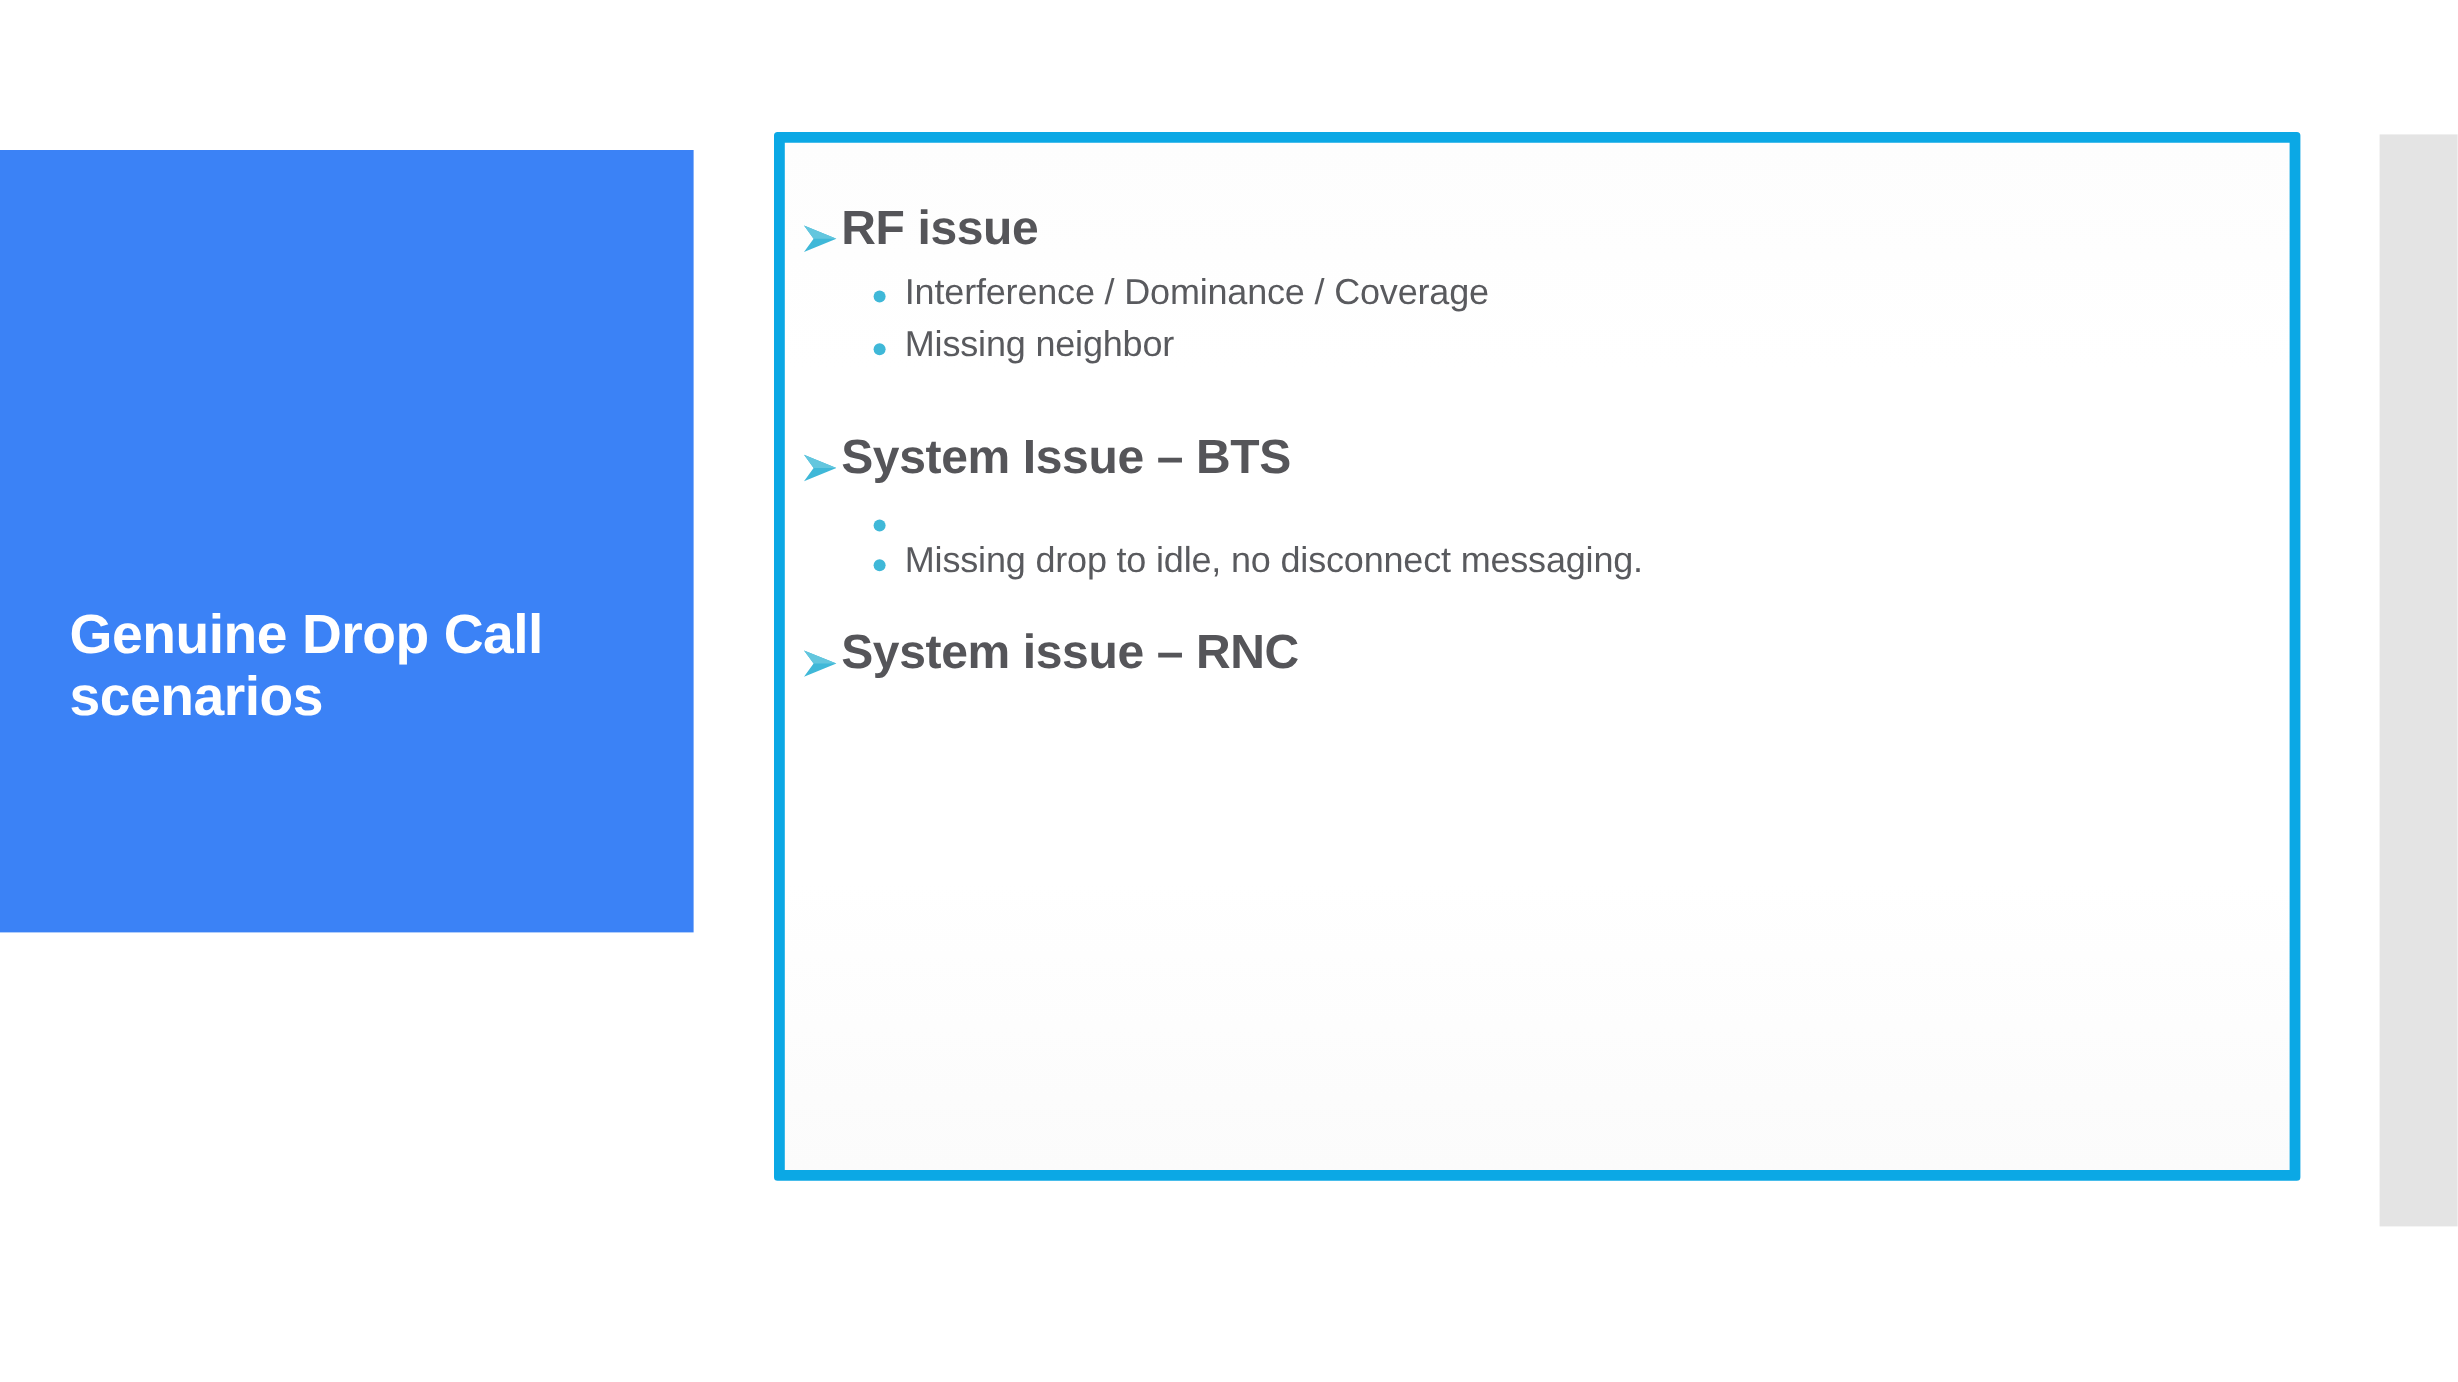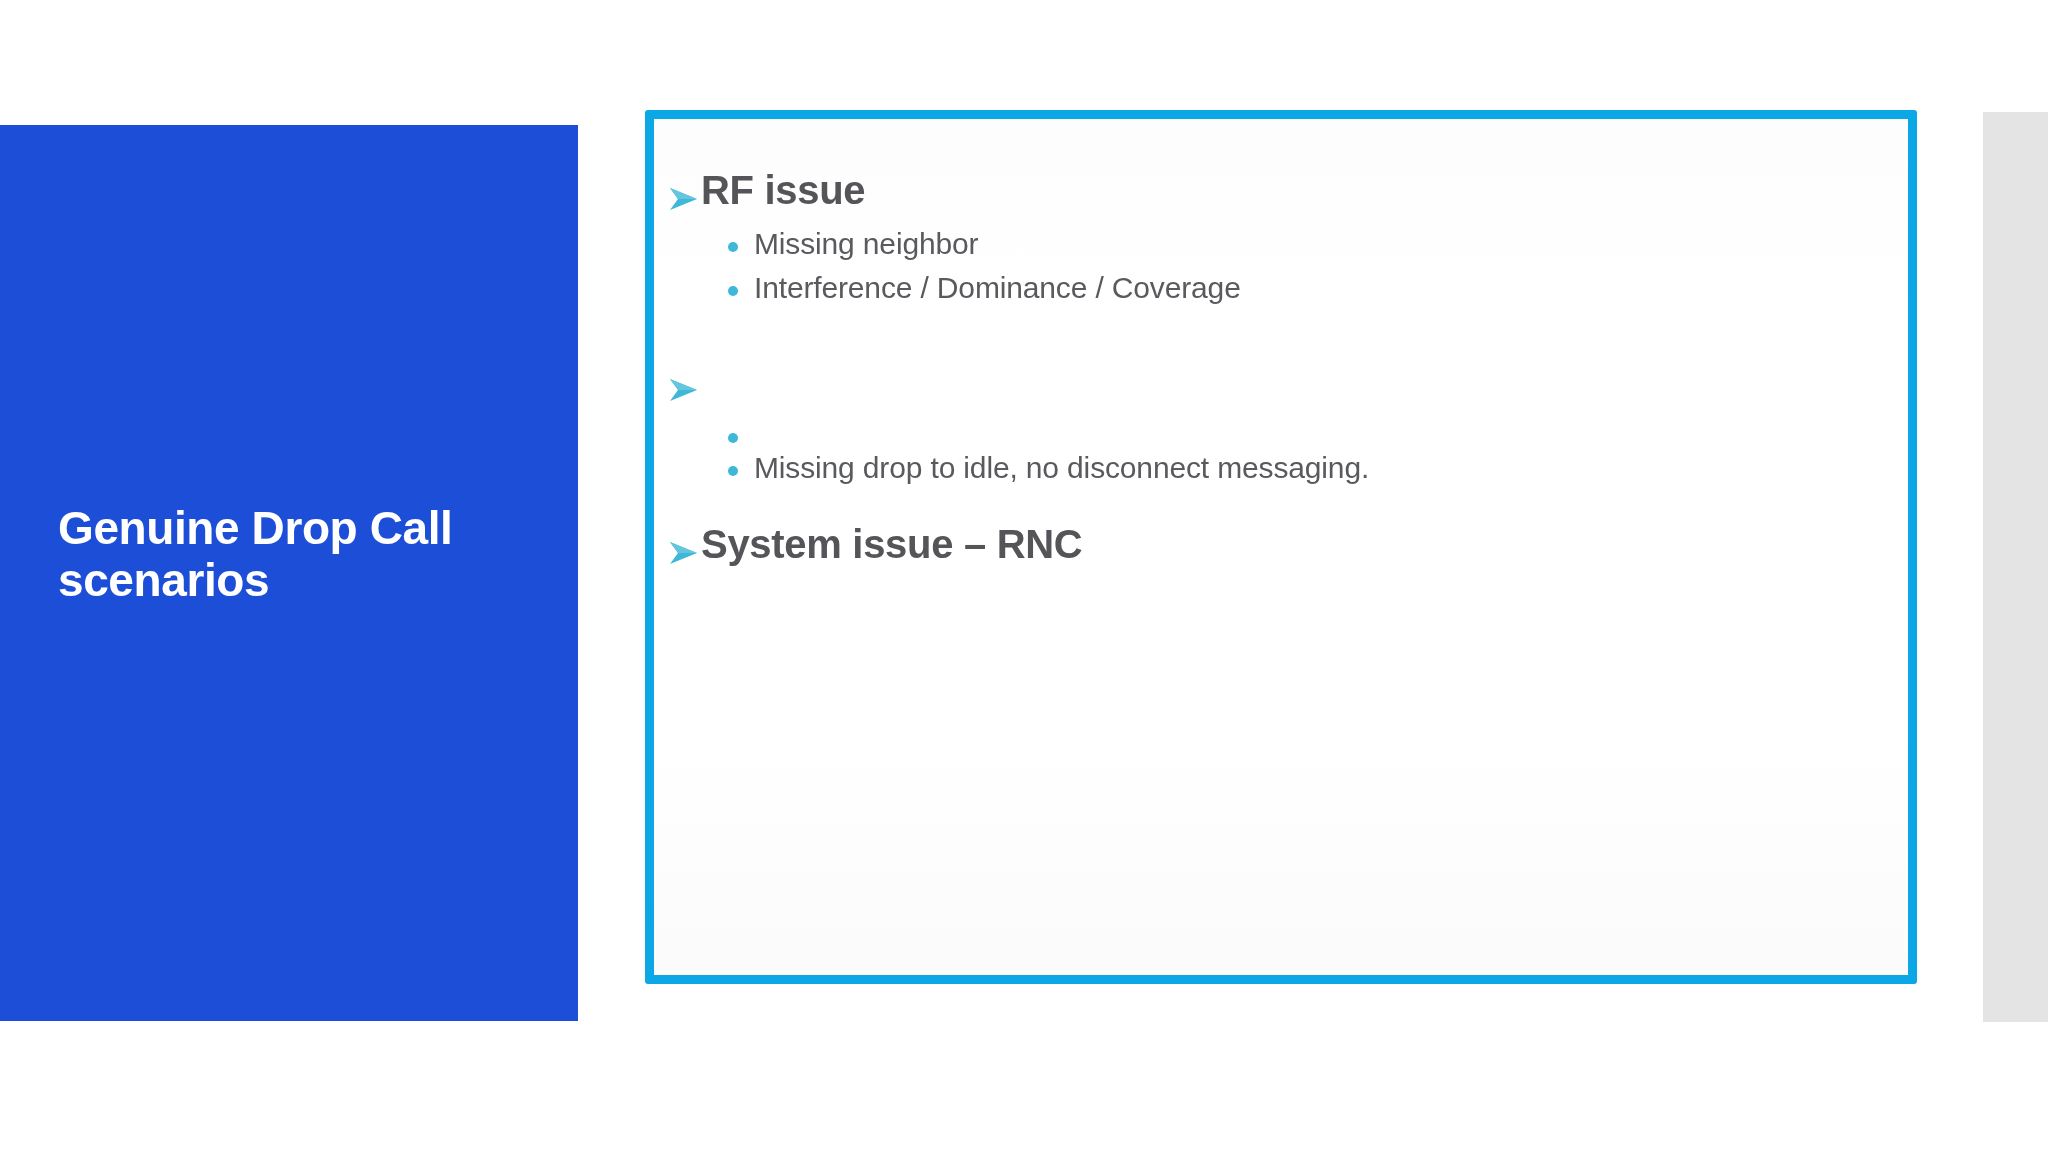--- a/index.html
+++ b/index.html
@@ -24,22 +24,22 @@
     height: 1152px;
     background: #ffffff;
   }
 
   
   #title-panel {
     position: absolute;
     left: 0px;
     top: 125px;
     width: 578px;
-    height: 896px;
-    background: #1d4ed8;
+    height: 652px;
+    background: #3b82f6;
     box-sizing: border-box;
   }
   #title-text {
     position: absolute;
     left: 58px;
     top: 378px;
     width: 470px;
     color: #ffffff;
     font-family: "Liberation Sans", sans-serif;
     font-size: 46px;
@@ -149,36 +149,37 @@
       <div class="group">
         <div class="l1-row">
           <svg class="arrow-icon" viewBox="0 0 34 40">
             <polygon points="3,9 30,20 3,31 11,20" fill="#3fb8d8"></polygon>
             <polygon points="3,9 30,20 11,20" fill="#63c6de"></polygon>
           </svg>
           <span class="l1-text">RF issue</span>
         </div>
         <div class="l2-row">
           <span class="dot-icon"></span>
+          <span class="l2-text">Interference / Dominance / Coverage</span>
+        </div>
+        <div class="l2-row">
+          <span class="dot-icon"></span>
           <span class="l2-text">Missing neighbor</span>
-        </div>
-        <div class="l2-row">
-          <span class="dot-icon"></span>
-          <span class="l2-text">Interference / Dominance / Coverage</span>
         </div>
       </div>
 
       <div class="gap-lg"></div>
 
       <div class="group">
         <div class="l1-row">
           <svg class="arrow-icon" viewBox="0 0 34 40">
             <polygon points="3,9 30,20 3,31 11,20" fill="#3fb8d8"></polygon>
             <polygon points="3,9 30,20 11,20" fill="#63c6de"></polygon>
           </svg>
+          <span class="l1-text">System Issue – BTS</span>
         </div>
         <div class="l2-row">
           <span class="dot-icon"></span>
         </div>
         <div class="l2-row">
           <span class="dot-icon"></span>
           <span class="l2-text">Missing drop to idle, no disconnect messaging.</span>
         </div>
       </div>
 

